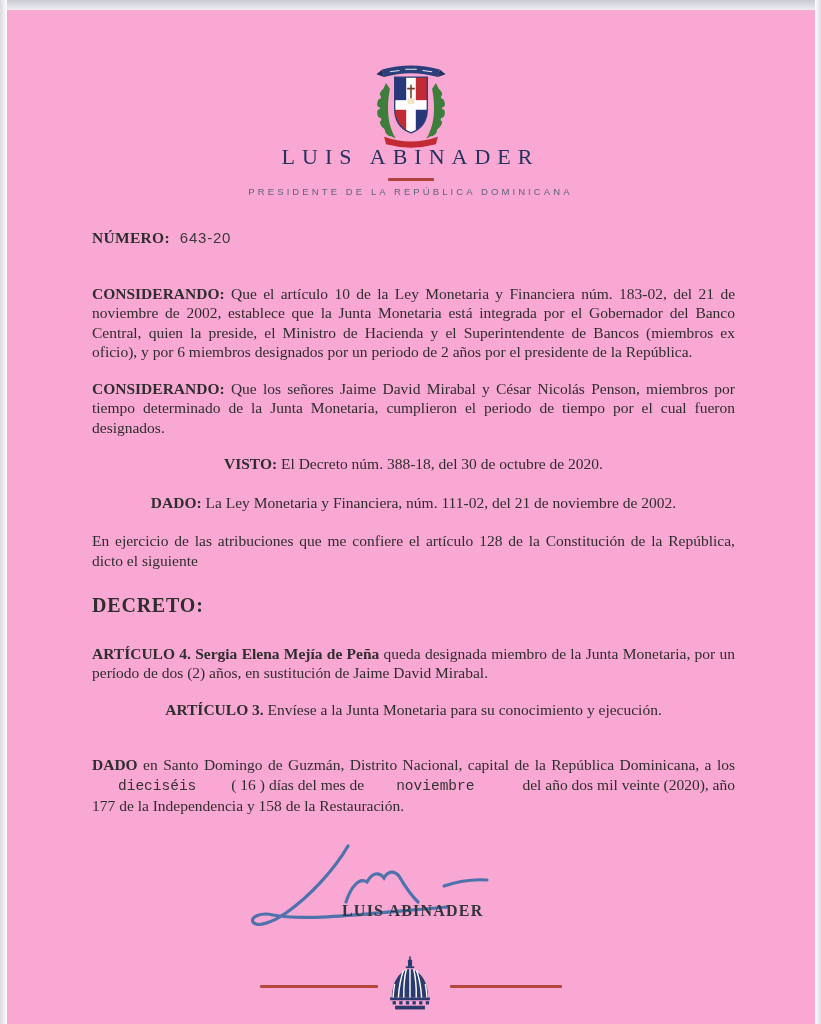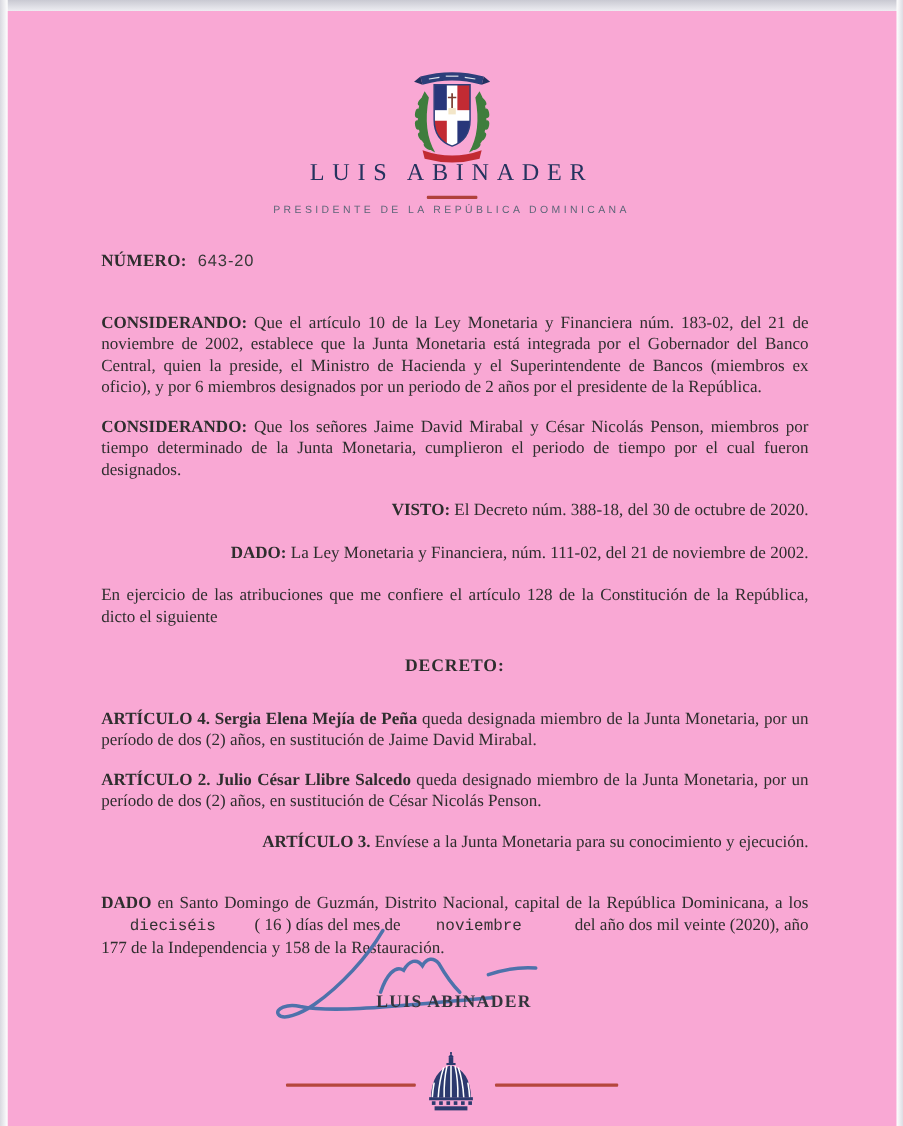--- a/index.html
+++ b/index.html
@@ -56,25 +56,25 @@
     color: #2e2e2e;
     font-size: 15.5px; line-height: 19.5px;
   }
   .numero-line { margin-bottom: 36px; }
   .numero-label { font-weight: bold; letter-spacing: 0.3px; }
   .numero-value {
     font-family: "Liberation Sans", sans-serif;
     font-size: 15px; letter-spacing: 0.8px; margin-left: 6px; color: #3a3a3a;
   }
   .para { text-align: justify; margin-bottom: 17px; }
-  .para.single { text-align: right; margin-bottom: 19px; }
+  .para.single { text-align: center; margin-bottom: 19px; }
   .lead { font-weight: bold; font-family: Liberation Serif, serif; }
   .decree-heading {
-    text-align: center; font-weight: bold; letter-spacing: 0.8px;
-    margin-top: 26px; margin-bottom: 28px; font-size: 16px;
+    text-align: left; font-weight: bold; letter-spacing: 0.8px;
+    margin-top: 26px; margin-bottom: 28px; font-size: 20px;
   }
   .dado-para { margin-top: 36px; }
   .fill-mono {
     font-family: "Liberation Mono", monospace;
     font-size: 14.5px; color: #333;
   }
   .fill-day   { margin-left: 26px; margin-right: 31px; }
   .fill-month { margin-left: 28px; margin-right: 44px; }
 
   
@@ -189,25 +189,20 @@
     </p>
 
     <div class="decree-heading">DECRETO:</div>
 
     <p class="para">
       <span class="lead">ARTÍCULO 4.</span>
        <span class="lead">Sergia Elena Mejía de Peña</span>
        <span>queda designada miembro de la Junta Monetaria, por un período de dos (2) años, en sustitución de Jaime David Mirabal.</span>
     </p>
 
-    <p class="para">
-      <span class="lead">ARTÍCULO 2.</span>
-       <span class="lead">Julio César Llibre Salcedo</span>
-       <span>queda designado miembro de la Junta Monetaria, por un período de dos (2) años, en sustitución de César Nicolás Penson.</span>
-    </p>
 
     <p class="para single">
       <span class="lead">ARTÍCULO 3.</span>
        <span>Envíese a la Junta Monetaria para su conocimiento y ejecución.</span>
     </p>
 
     <p class="para dado-para">
       <span class="lead">DADO</span>
        <span>en Santo Domingo de Guzmán, Distrito Nacional, capital de la República Dominicana, a los</span>
       <span class="fill-mono fill-day">dieciséis</span>

